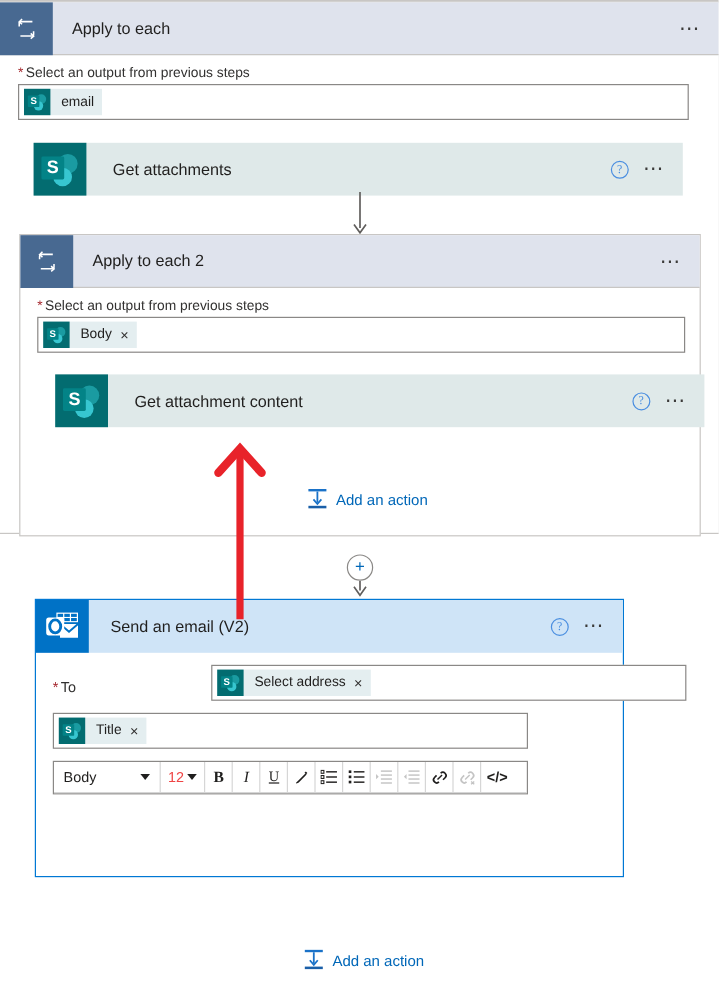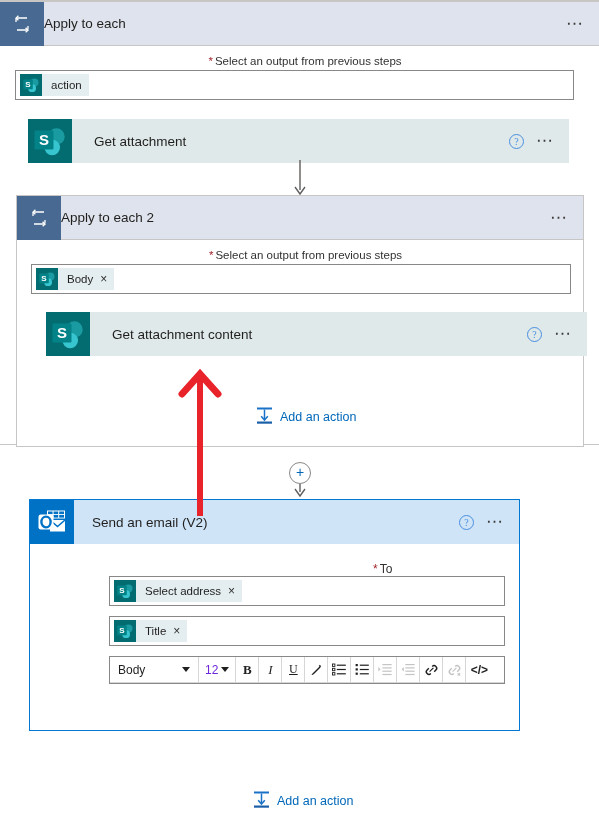--- a/index.html
+++ b/index.html
@@ -68,29 +68,28 @@
     border-bottom: 1px solid #c8c6c4;
   }
   .loop-badge {
     width: 44px; height: 44px;
     background: #486991;
     display: flex;
     align-items: center;
     justify-content: center;
     flex: none;
   }
-  .scope .hdr-title { }
+  .scope .hdr-title { margin-left: 16px; }
   .scope-body { padding: 0 16px; }
 
   
   .req-label {
     font-size: 11.5px;
     color: #323130;
-    margin: 10px 0 3px 11px;
-    text-align: center;
+    margin: 10px 0 3px 0;
   }
   .req-star { color: #a4262c; margin-right: 2px; }
 
   
   .token-input {
     border: 1px solid #8a8886;
     background: #fff;
     height: 30px;
     display: flex;
     align-items: center;
@@ -150,24 +149,23 @@
   .ol-tile {
     width: 44px; height: 44px;
     background: #0072c6;
     flex: none;
     display: block;
   }
   .email-card .hdr-title { margin-left: 18px; }
 
   .field-row {
     display: flex;
-    align-items: flex-end;
+    align-items: center;
     padding: 0 14px;
     margin-top: 12px;
-    flex-direction: column;
   }
   .field-label {
     width: 132px;
     flex: none;
     font-size: 12px;
     color: #323130;
     padding-top: 8px;
   }
   .field-ctl { flex: 1; }
 
@@ -185,21 +183,21 @@
   .tb-sep { width: 1px; background: #d6d6d6; flex: none; }
   .tb-font {
     display: flex; align-items: center;
     width: 88px; padding-left: 8px;
     font-size: 12px; color: #201f1e;
     cursor: pointer; position: relative;
   }
   .tb-size {
     display: flex; align-items: center; gap: 3px;
     padding: 0 6px;
-    font-size: 12px; color: #6d28d9;
+    font-size: 12px; color: #ef4444;
     cursor: pointer;
   }
   .caret {
     width: 0; height: 0;
     border-left: 4.5px solid transparent;
     border-right: 4.5px solid transparent;
     border-top: 5px solid #201f1e;
     flex: none;
   }
   .tb-font .caret { position: absolute; right: 8px; }
@@ -300,34 +298,34 @@
       <div class="token-input" style="width:559px;">
         <span class="token">
           <span class="sp-tile sp-sm">
             <svg width="22" height="22" viewBox="0 0 22 22">
               <circle cx="14.4" cy="8.6" r="4.1" fill="#1a9ba1"></circle>
               <circle cx="12.1" cy="14.2" r="3.9" fill="#37c6d0"></circle>
               <rect x="3.2" y="5.6" width="9.6" height="9.6" rx="0.6" fill="#038387"></rect>
               <text x="8" y="12.9" font-size="8" font-weight="bold" fill="#fff" text-anchor="middle" font-family="Liberation Sans, sans-serif">S</text>
             </svg>
           </span>
-          <span class="token-label">action</span>
+          <span class="token-label">email</span>
         </span>
       </div>
 
       <div class="action" style="left:28px; top:117px; width:541px;">
         <span class="sp-tile sp-lg">
           <svg width="44" height="44" viewBox="0 0 44 44">
             <circle cx="28.5" cy="17.5" r="8.2" fill="#1a9ba1"></circle>
             <circle cx="24.2" cy="28.5" r="7.8" fill="#37c6d0"></circle>
             <rect x="6.5" y="11.5" width="19" height="19" rx="1.2" fill="#038387"></rect>
             <text x="16" y="25.5" font-size="15" font-weight="bold" fill="#fff" text-anchor="middle" font-family="Liberation Sans, sans-serif">S</text>
           </svg>
         </span>
-        <span class="hdr-title">Get attachment</span>
+        <span class="hdr-title">Get attachments</span>
         <div class="hdr-right">
           <span class="help-icon">?</span>
           <span class="ellipsis">⋯</span>
         </div>
       </div>
     </div>
   </div>
 
   <svg class="conn" style="left:292px; top:160px;" width="16" height="40">
     <line x1="8" y1="0" x2="8" y2="30" stroke="#605e5c" stroke-width="1.4"></line>

